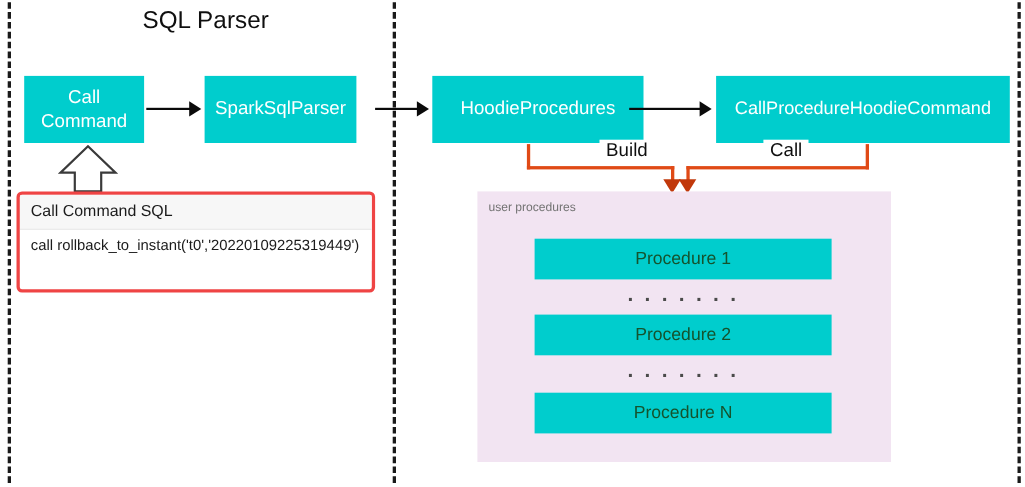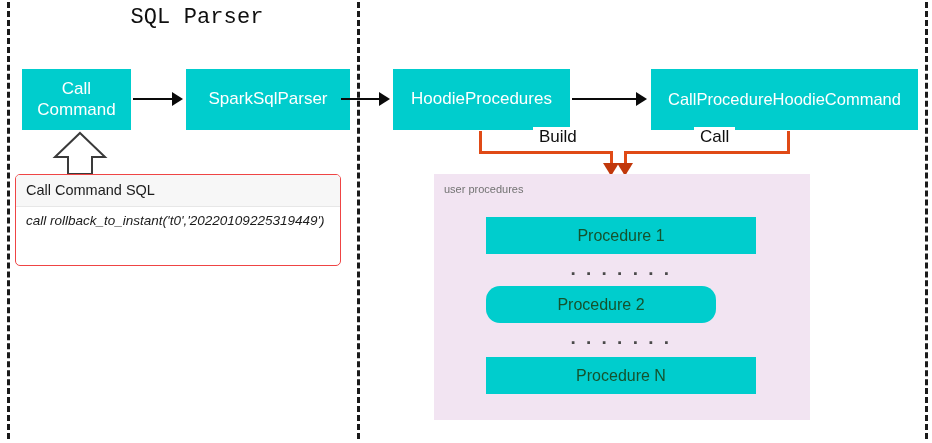--- a/index.html
+++ b/index.html
@@ -66,21 +66,21 @@
     border-left: 11px solid #0a0a0a;
   }
 
   
   .up-arrow { position: absolute; }
 
   
   .sql-panel {
     position: absolute;
     box-sizing: border-box;
-    border: 1px solid #ef4444;
+    border: 3px solid #ef4444;
     border-radius: 5px;
     background: #ffffff;
     overflow: hidden;
   }
   .sql-head {
     box-sizing: border-box;
     background: #f7f7f7;
     border-bottom: 1px solid #e7e7e7;
     color: #1b1b1b;
     font-size: 14.5px;
@@ -88,21 +88,21 @@
   }
   .sql-row {
     box-sizing: border-box;
     background: #ffffff;
     border-bottom: 1px solid #e7e7e7;
     color: #1b1b1b;
     font-size: 13.5px;
     padding: 6px 10px 7px 10px;
     white-space: nowrap;
   }
-  .sql-row:last-child { border-bottom: none; font-style: italic; }
+  .sql-row:last-child { border-bottom: none; }
 
   
   .ol {
     position: absolute;
     background: #E04A16;
   }
   .ol-head {
     position: absolute;
     width: 0; height: 0;
     border-left: 8px solid transparent;
@@ -151,28 +151,28 @@
 </style>
 </head>
 <body>
 
 <div id="canvas">
 
   <div class="vdash" style="left:7px; top:2px; height:437px;"></div>
   <div class="vdash" style="left:357px; top:2px; height:437px;"></div>
   <div class="vdash" style="left:925px; top:2px; height:437px;"></div>
 
-  <div class="section-title" style="left:22px; top:5px; width:350px;font-family:Liberation Mono, monospace;">SQL Parser</div>
+  <div class="section-title" style="left:12px; top:5px; width:350px;">SQL Parser</div>
 
   <div class="node" style="left:22px; top:69px; width:109px; height:61px;">Call
 Command</div>
 
-  <div class="node" style="left:186px; top:69px; width:164px; height:61px;">SparkSqlParser</div>
-
-  <div class="node" style="left:393px; top:69px; width:177px; height:61px;">HoodieProcedures</div>
+  <div class="node" style="left:186px; top:69px; width:138px; height:61px;">SparkSqlParser</div>
+
+  <div class="node" style="left:393px; top:69px; width:192px; height:61px;">HoodieProcedures</div>
 
   <div class="node small" style="left:651px; top:69px; width:267px; height:61px;text-align:center;">CallProcedureHoodieCommand</div>
 
   <div class="conn" style="left:133px; top:98px; width:41px;"></div>
   <div class="conn-head" style="left:172px; top:92px;"></div>
 
   <div class="conn" style="left:341px; top:98px; width:40px;"></div>
   <div class="conn-head" style="left:379px; top:92px;"></div>
 
   <div class="conn" style="left:572px; top:98px; width:66px;"></div>
@@ -186,35 +186,35 @@
 
   <div class="sql-panel" style="left:15px; top:174px; width:326px; height:92px;">
     <div class="sql-head">Call Command SQL</div>
     <div class="sql-row">call rollback_to_instant('t0','20220109225319449')</div>
   </div>
 
   <div class="ol" style="left:479px; top:131px; width:3px; height:23px;"></div>
   <div class="ol" style="left:479px; top:151px; width:134px; height:3px;"></div>
   <div class="ol" style="left:610px; top:151px; width:3px; height:15px;"></div>
   <div class="ol-head" style="left:603px; top:163px;"></div>
-  <div class="ol-label" style="left:533px; top:127px;">Build</div>
+  <div class="ol-label" style="left:545px; top:127px;">Build</div>
 
   <div class="ol" style="left:787px; top:131px; width:3px; height:23px;"></div>
   <div class="ol" style="left:624px; top:151px; width:166px; height:3px;"></div>
   <div class="ol" style="left:624px; top:151px; width:3px; height:15px;"></div>
   <div class="ol-head" style="left:617px; top:163px;"></div>
   <div class="ol-label" style="left:694px; top:127px;">Call</div>
 
   <div class="proc-panel" style="left:434px; top:174px; width:376px; height:246px;"></div>
 
   <div class="proc-panel-label" style="left:444px; top:183px;">user procedures</div>
 
   <div class="proc-box" style="left:486px; top:217px; width:270px; height:37px;">Procedure 1</div>
 
   <div class="proc-dots" style="left:486px; top:258px; width:270px;">. . . . . . .</div>
 
-  <div class="proc-box" style="left:486px; top:286px; width:230px; height:37px;border-radius:14px;">Procedure 2</div>
+  <div class="proc-box" style="left:486px; top:286px; width:270px; height:37px;">Procedure 2</div>
 
   <div class="proc-dots" style="left:486px; top:327px; width:270px;">. . . . . . .</div>
 
   <div class="proc-box" style="left:486px; top:357px; width:270px; height:37px;">Procedure N</div>
 
 </div>
 
 </body></html>

